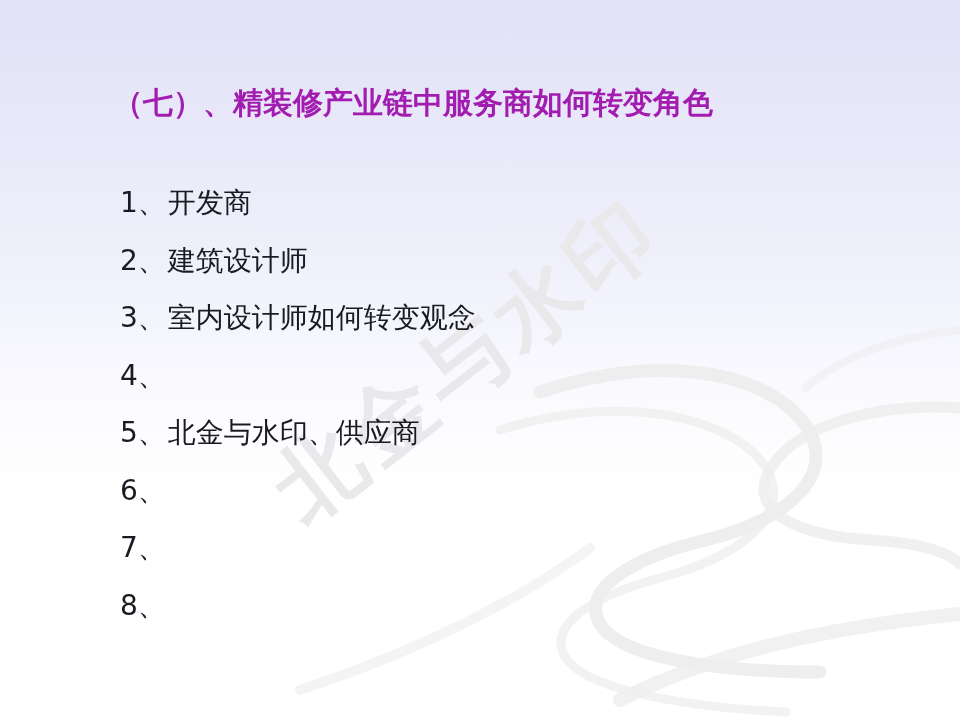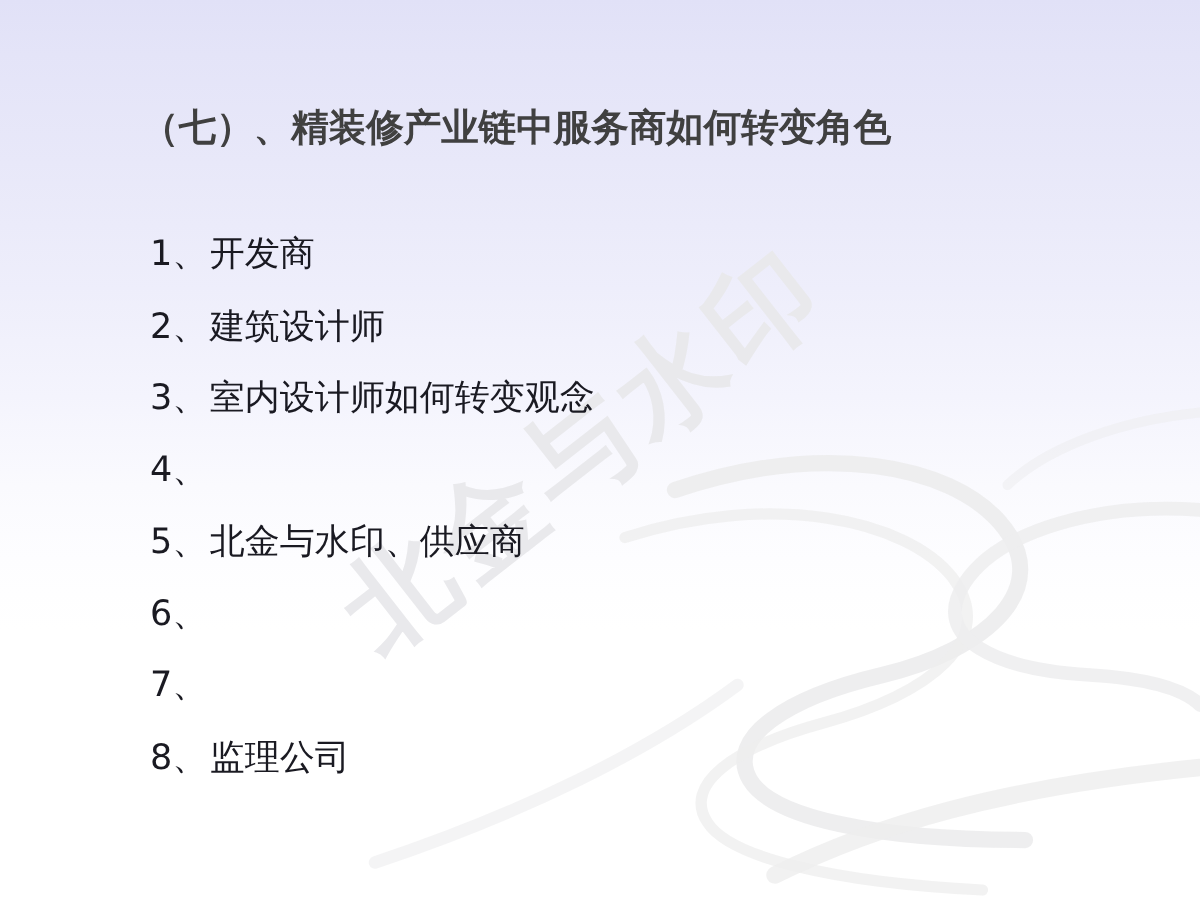--- a/index.html
+++ b/index.html
@@ -78,21 +78,21 @@
 
   
   #title {
     position: absolute;
     left: 113px;
     top: 84px;
     font-family: "DejaVu Sans", "Liberation Sans", sans-serif;
     font-size: 30px;
     font-weight: 700;
     line-height: 38px;
-    color: #404040;
+    color: #a21caf;
     white-space: nowrap;
     letter-spacing: 0px;
   }
 
   
   #list {
     position: absolute;
     left: 120px;
     top: 186px;
     width: 760px;
@@ -176,17 +176,16 @@
       <span class="li-num">6</span>
         <span class="li-sep">、</span>
     </div>
     <div class="list-item">
       <span class="li-num">7</span>
         <span class="li-sep">、</span>
     </div>
     <div class="list-item">
       <span class="li-num">8</span>
         <span class="li-sep">、</span>
-        <span class="li-text">监理公司</span>
     </div>
   </div>
 
 </div>
 
 </body></html>

